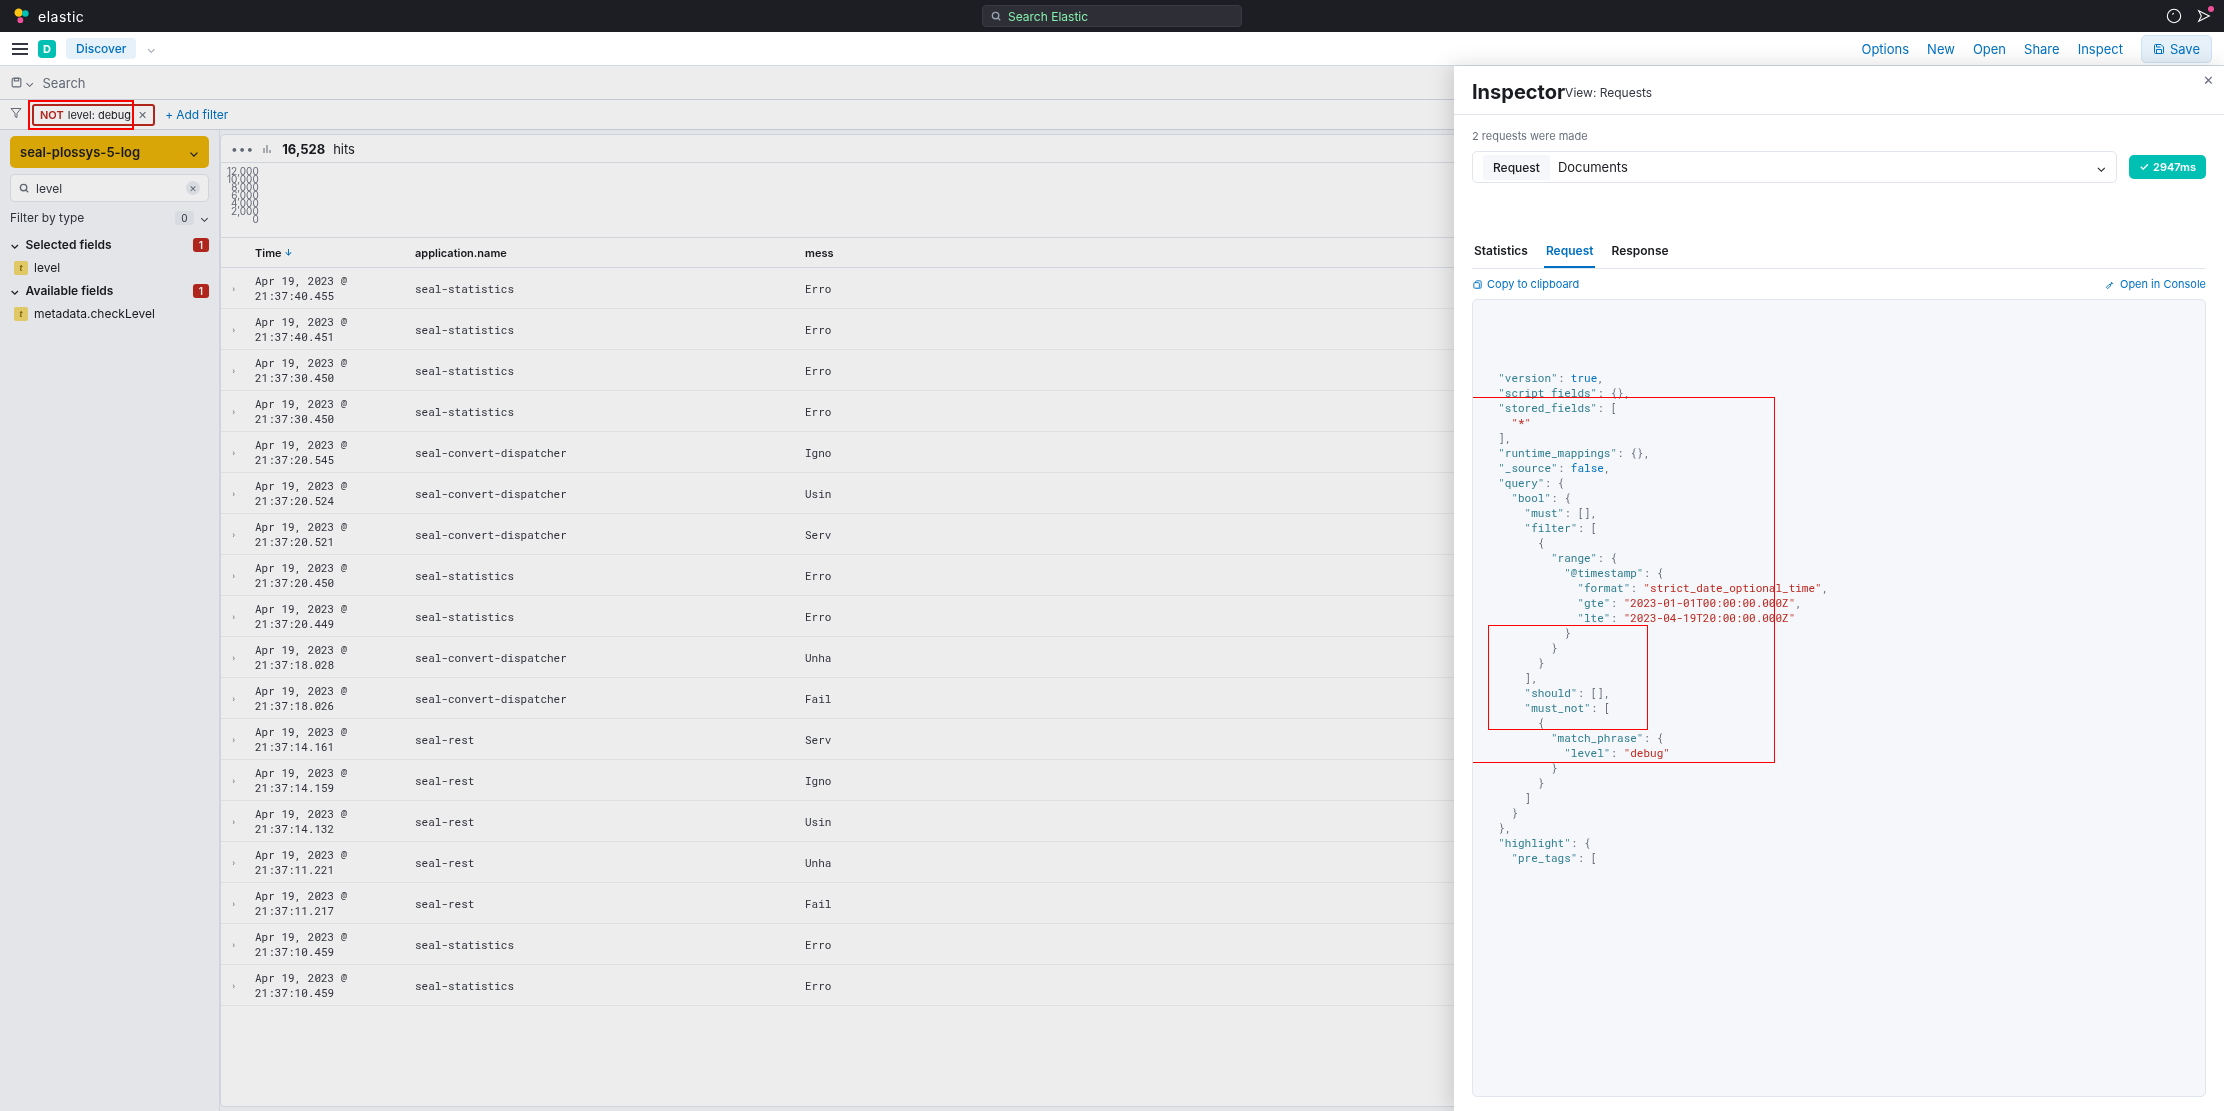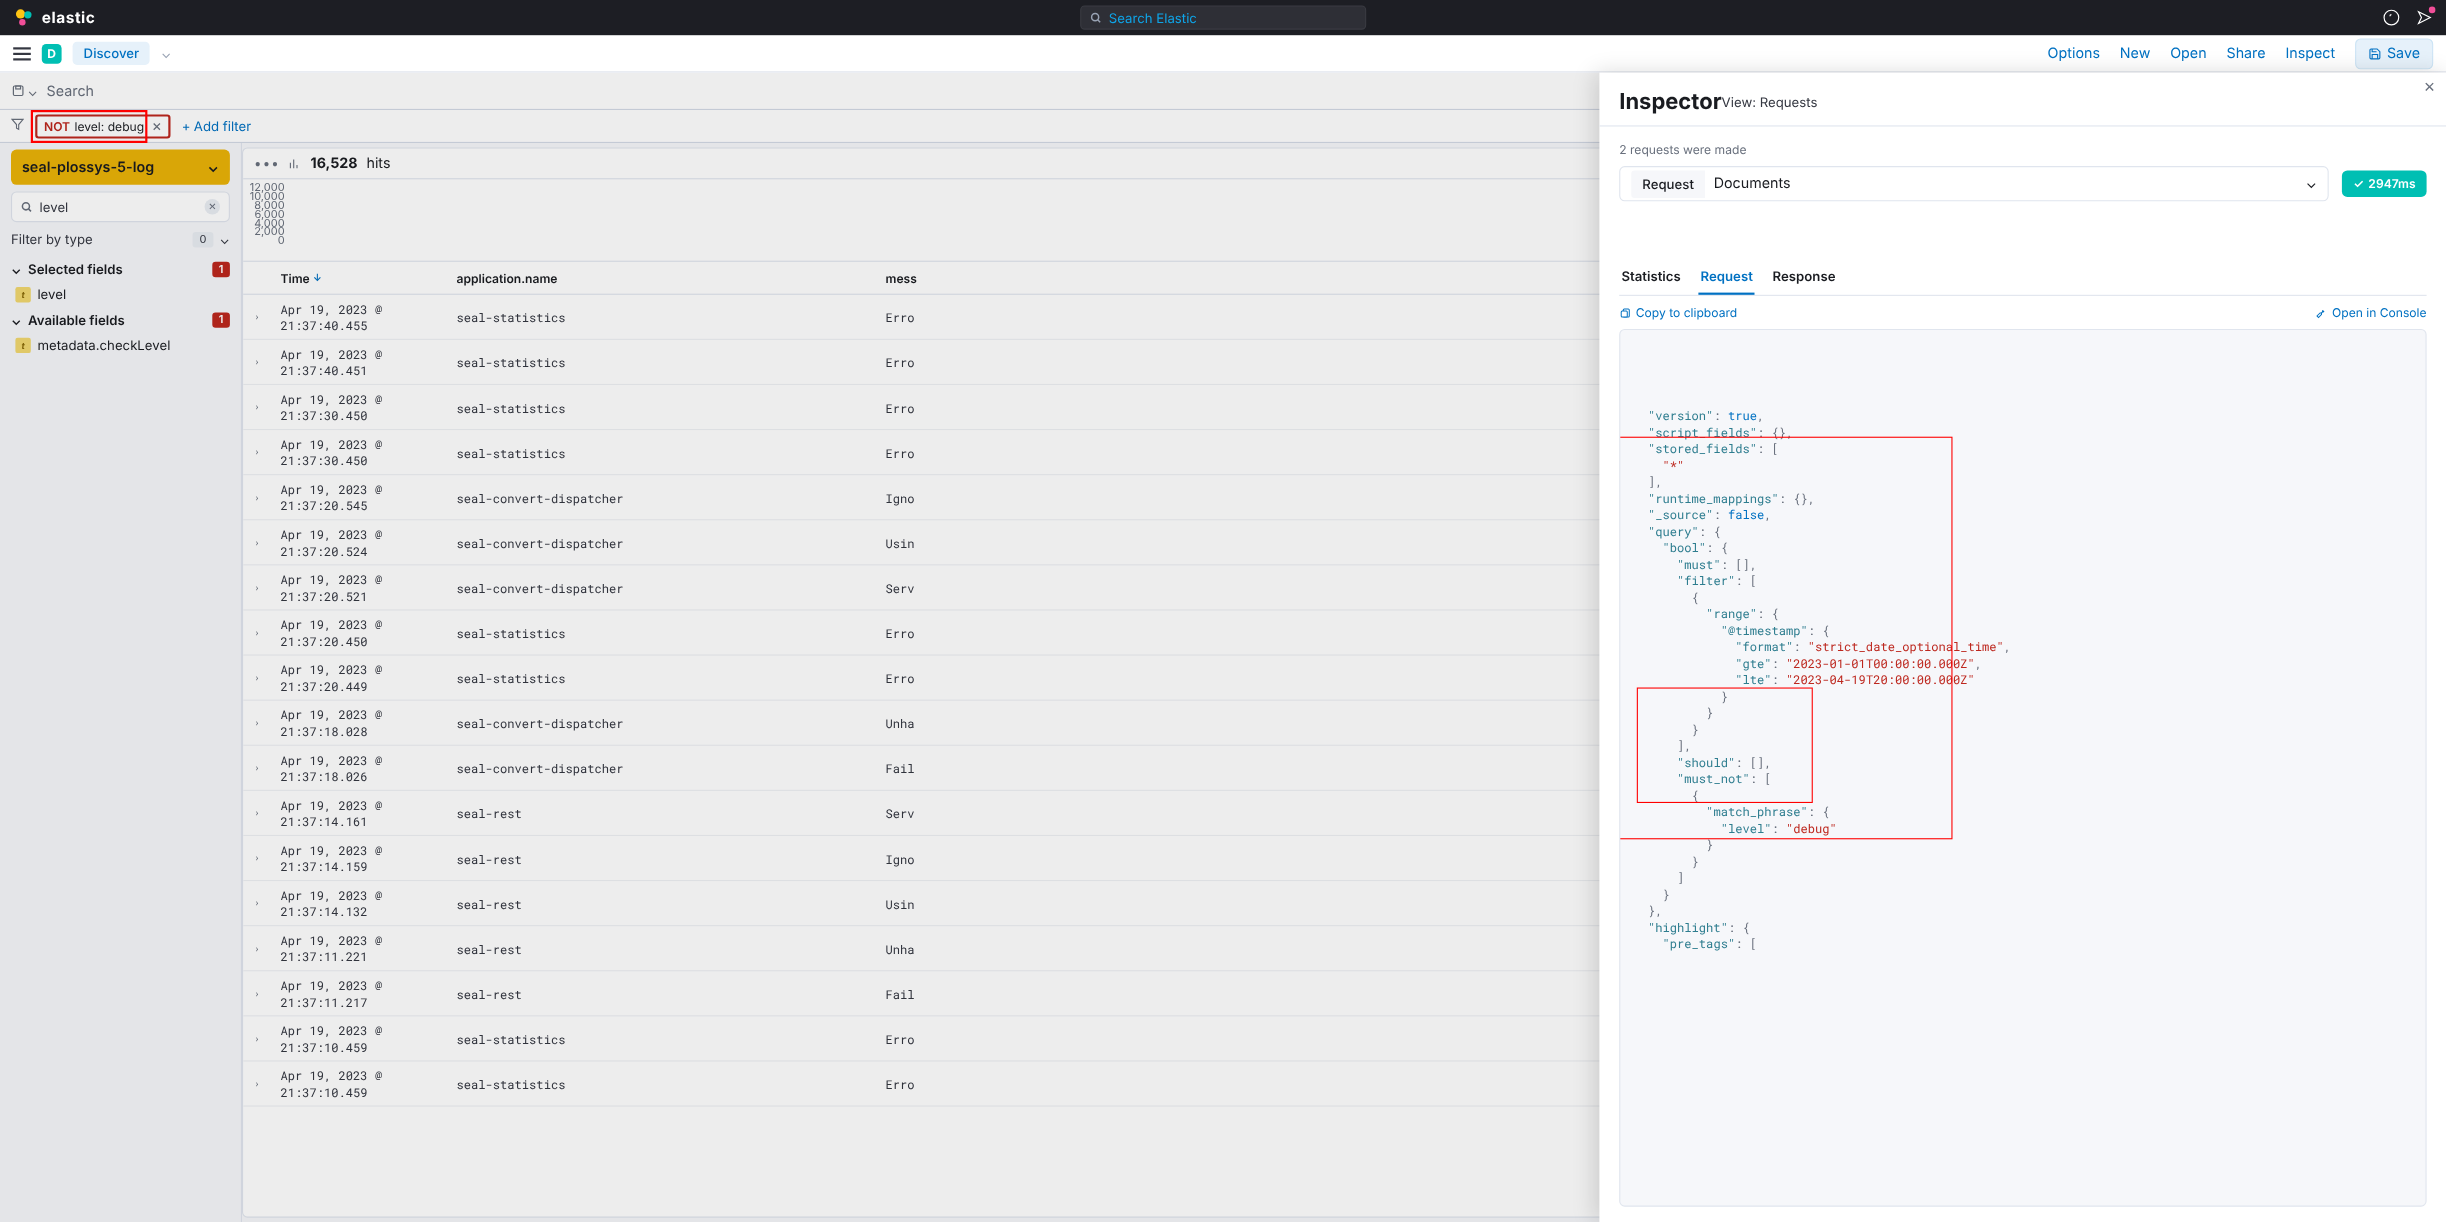--- a/index.html
+++ b/index.html
@@ -13,36 +13,36 @@
 .top-bar {
   height: 32px;
   background: #1d1e24;
   display: flex;
   align-items: center;
   padding: 0 12px;
   color: #fff;
 }
 .logo-group { display: flex; align-items: center; gap: 6px; }
 .logo-dots { width: 20px; height: 20px; display:flex; align-items:center; }
-.logo-text { font-size: 14px; font-weight: 700; letter-spacing: 0.5px; }
+.logo-text { font-size: 14px; font-weight: 400; letter-spacing: 0.5px; }
 .top-search {
   margin-left: auto;
   margin-right: auto;
   position: absolute;
   left: 50%;
   transform: translateX(-50%);
   width: 260px;
   height: 22px;
   background: #2e2f36;
   border: 1px solid #3a3b42;
   border-radius: 4px;
   display: flex;
   align-items: center;
   padding: 0 8px;
-  color: #0ea5e9;
+  color: #86efac;
   font-size: 12px;
   gap: 6px;
 }
 .top-right { margin-left: auto; display: flex; gap: 14px; color:#fff; align-items:center; }
 .top-right-ico { width:16px; height:16px; position:relative; }
 .notif-dot { position:absolute; top:-2px; right:-2px; width:6px; height:6px; background:#f04e98; border-radius:50%; }
 
 .nav-bar {
   height: 34px;
   border-bottom: 1px solid #d3dae6;

